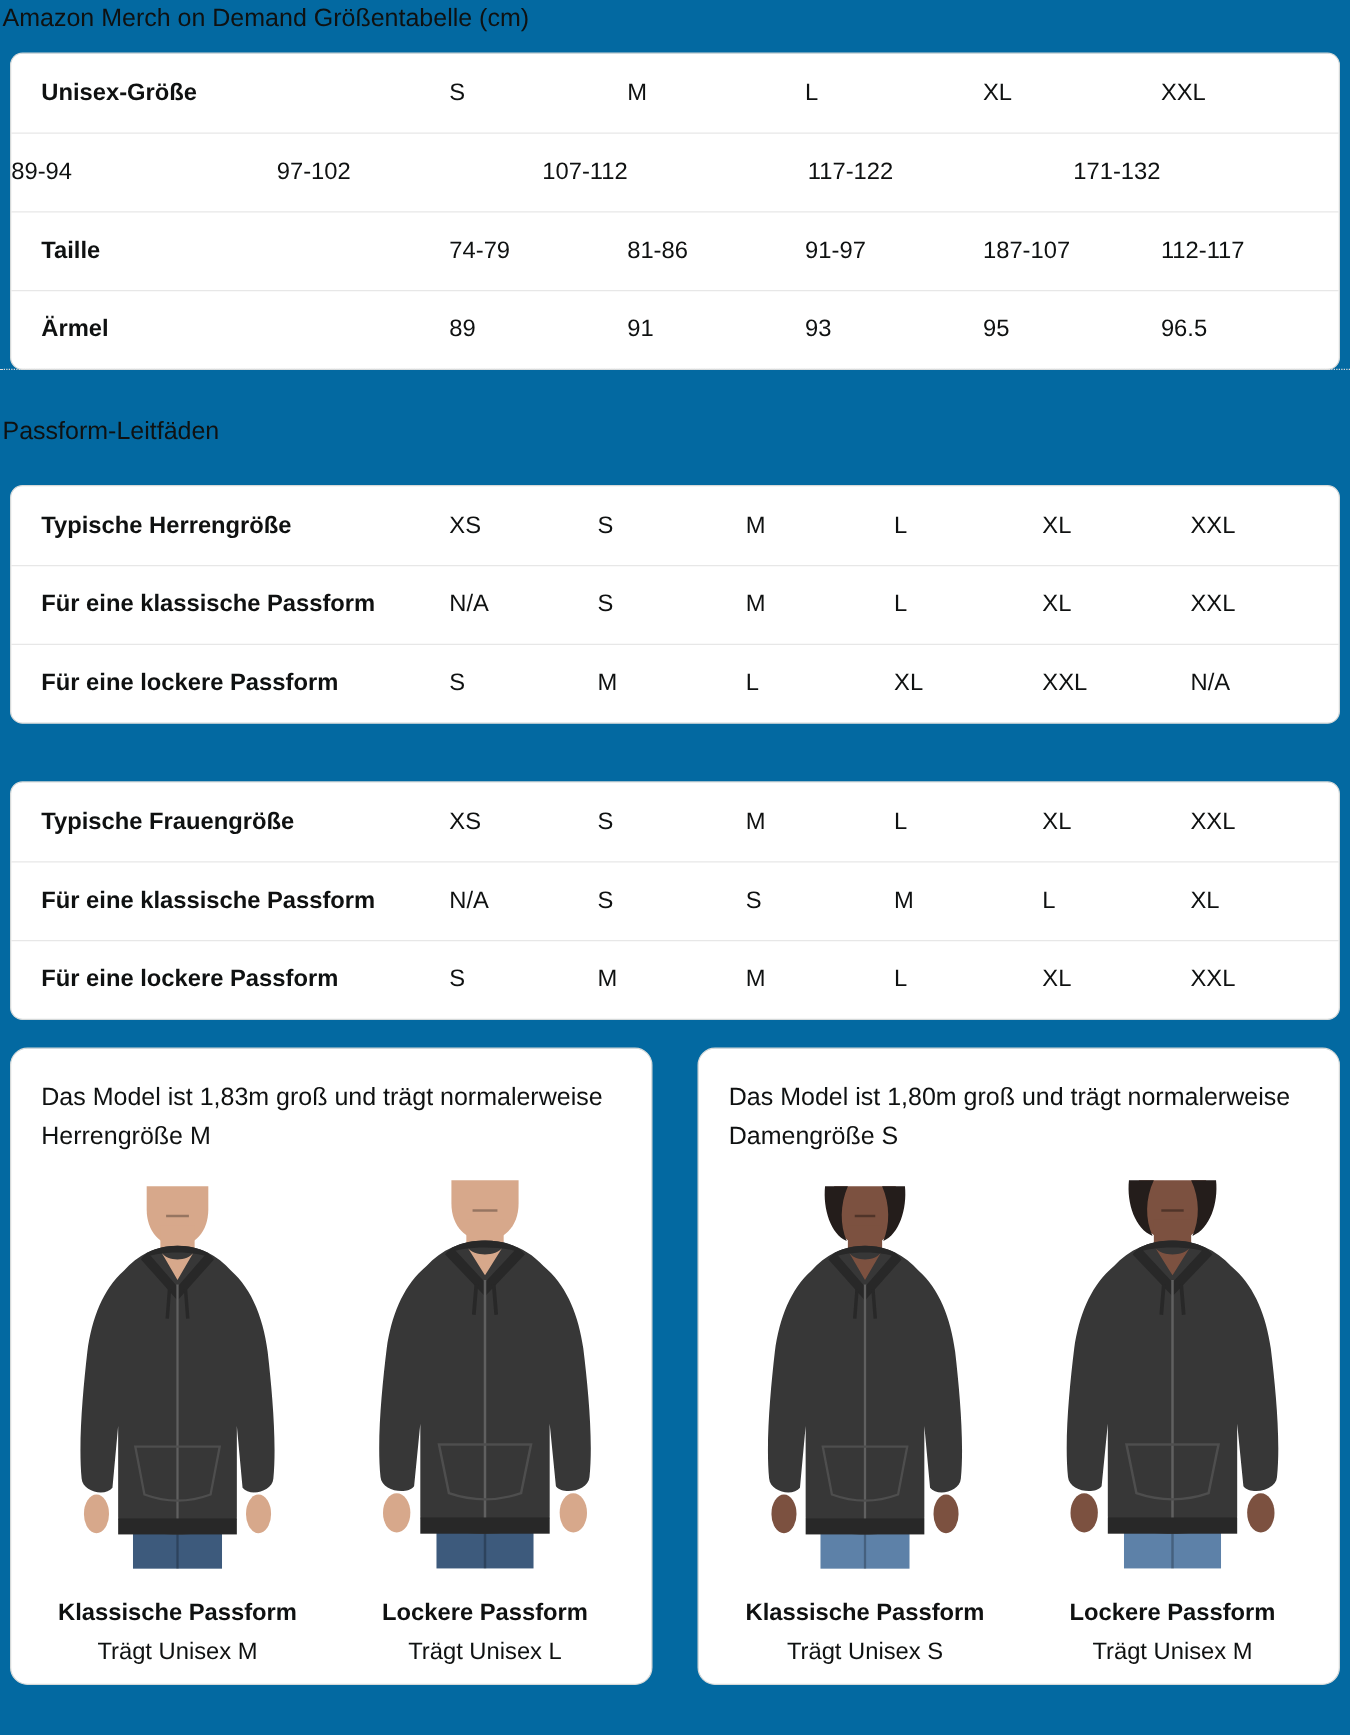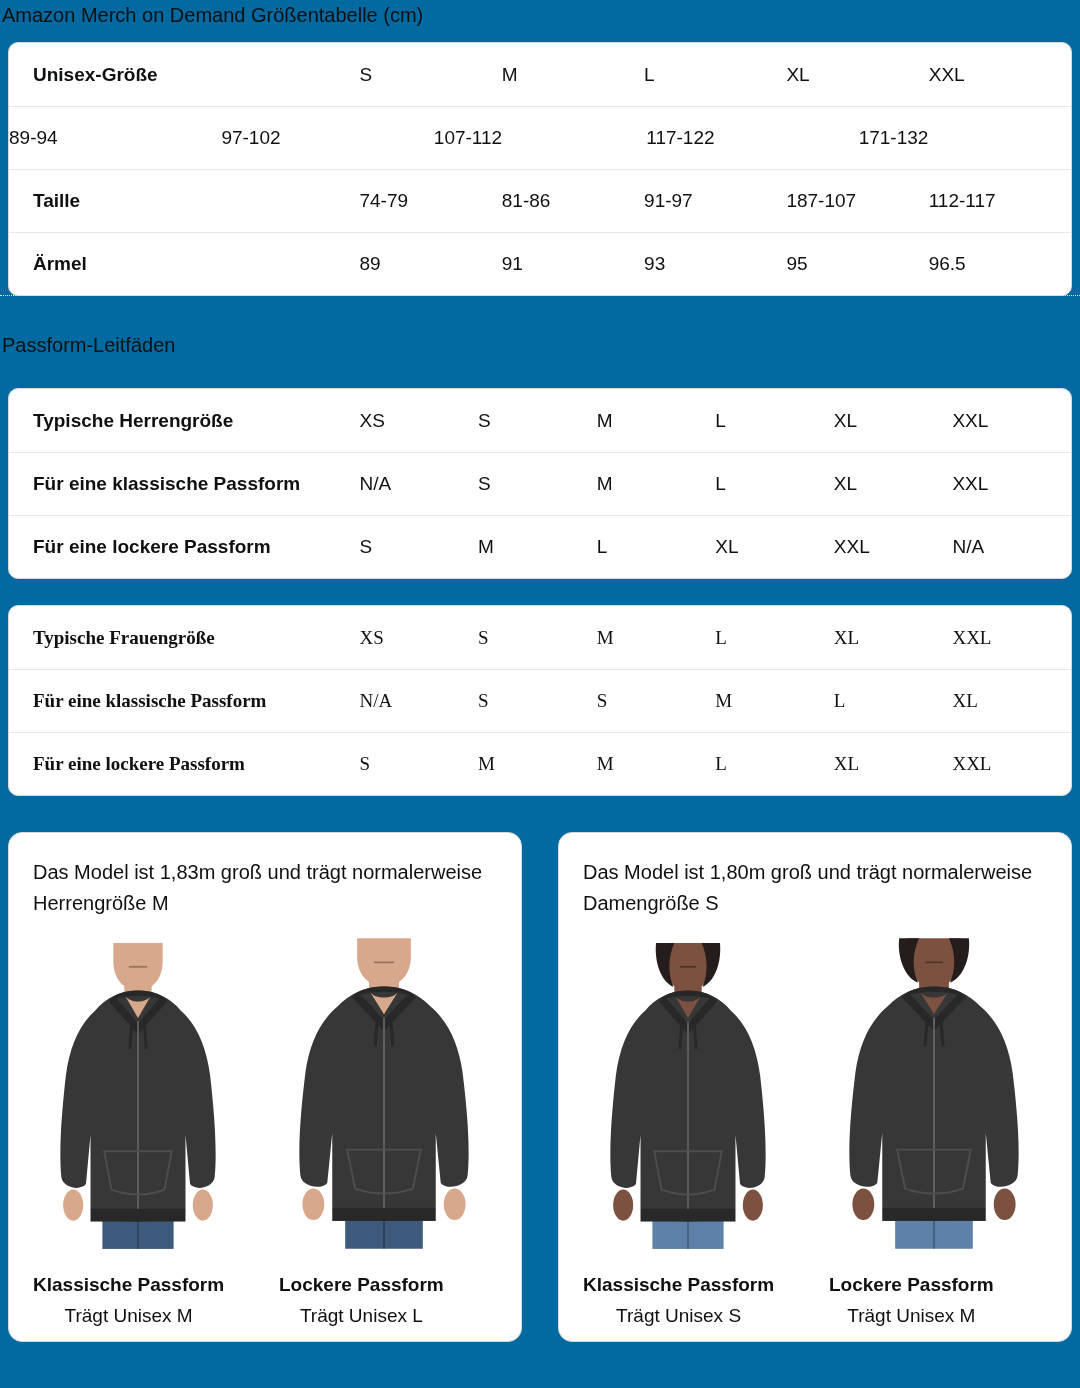--- a/index.html
+++ b/index.html
@@ -16,26 +16,26 @@
   .data-table{margin:15px 8px 0 8px;border:1px solid var(--border);border-radius:10px;background:#fff;overflow:hidden;}
   .trow{display:flex;align-items:center;height:63px;}
   .trow + .trow{border-top:1px solid var(--divider);}
   .cell{font-size:19px;color:var(--text);}
   .cell--label{flex:0 0 33%;padding-left:24px;font-weight:700;}
   .cell--data{flex:1;font-weight:400;}
   .hairline{border-top:1px dotted #dcdcdc;margin-top:-1px;}
   .note{font-size:17px;margin:17px 0 0 2px;}
   .section-heading{font-size:20px;font-weight:400;margin:38px 0 0 2px;}
   .fit-table{margin-top:31px;}
-  .fit-table--women{margin-top:26px;font-family:Liberation Serif, serif;}
+  .fit-table--women{margin-top:46px;}
   .cards{display:flex;gap:36px;margin:22px 8px 0 8px;}
-  .card{flex:1;border:1px solid var(--border);border-radius:14px;padding:24px 24px 14px;background:#fff;margin-top:14px;}
+  .card{flex:1;border:1px solid var(--border);border-radius:14px;padding:24px 24px 14px;background:#fff;}
   .card-desc{font-size:20px;line-height:1.55;margin:0;}
   .models{display:flex;justify-content:space-between;margin-top:12px;}
-  .model-figure{display:flex;flex-direction:column;align-items:flex-start;width:218px;margin:0;}
+  .model-figure{display:flex;flex-direction:column;align-items:center;width:218px;margin:0;}
   .model-figure svg{width:210px;height:330px;display:block;}
   .model-figure--loose svg{transform:scale(1.09,1.015);transform-origin:50% 100%;}
   .model-figure--male{--skin:var(--skin-male);--jeans:var(--jeans-male);}
   .model-figure--female{--skin:var(--skin-female);--jeans:var(--jeans-female);}
   .fit-label{font-weight:700;font-size:19px;margin-top:13px;text-align:center;}
   .size-label{font-size:19px;font-weight:400;margin-top:9px;text-align:center;}
 </style>
 </head>
 <body>
 

